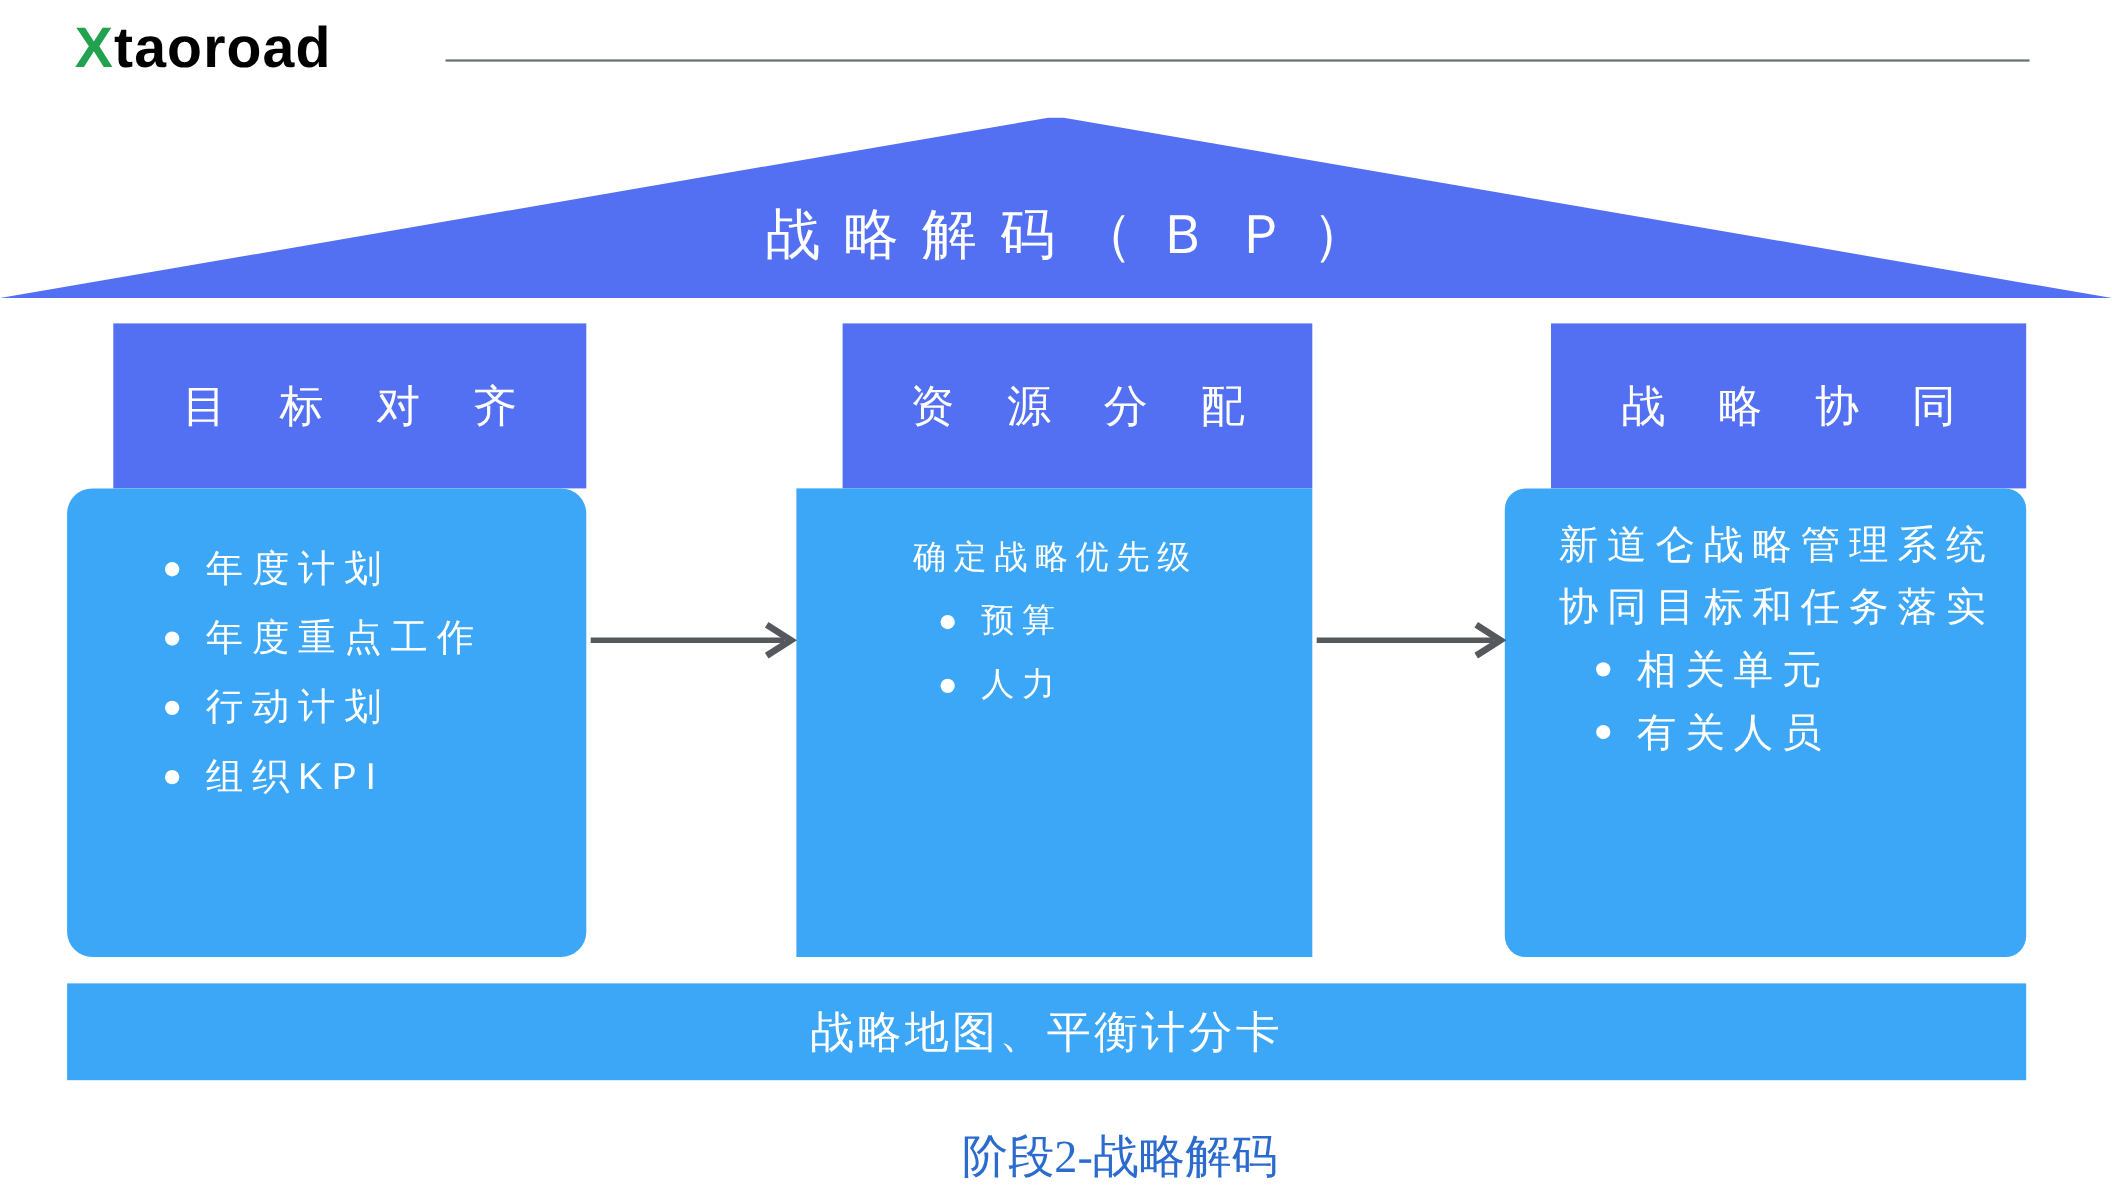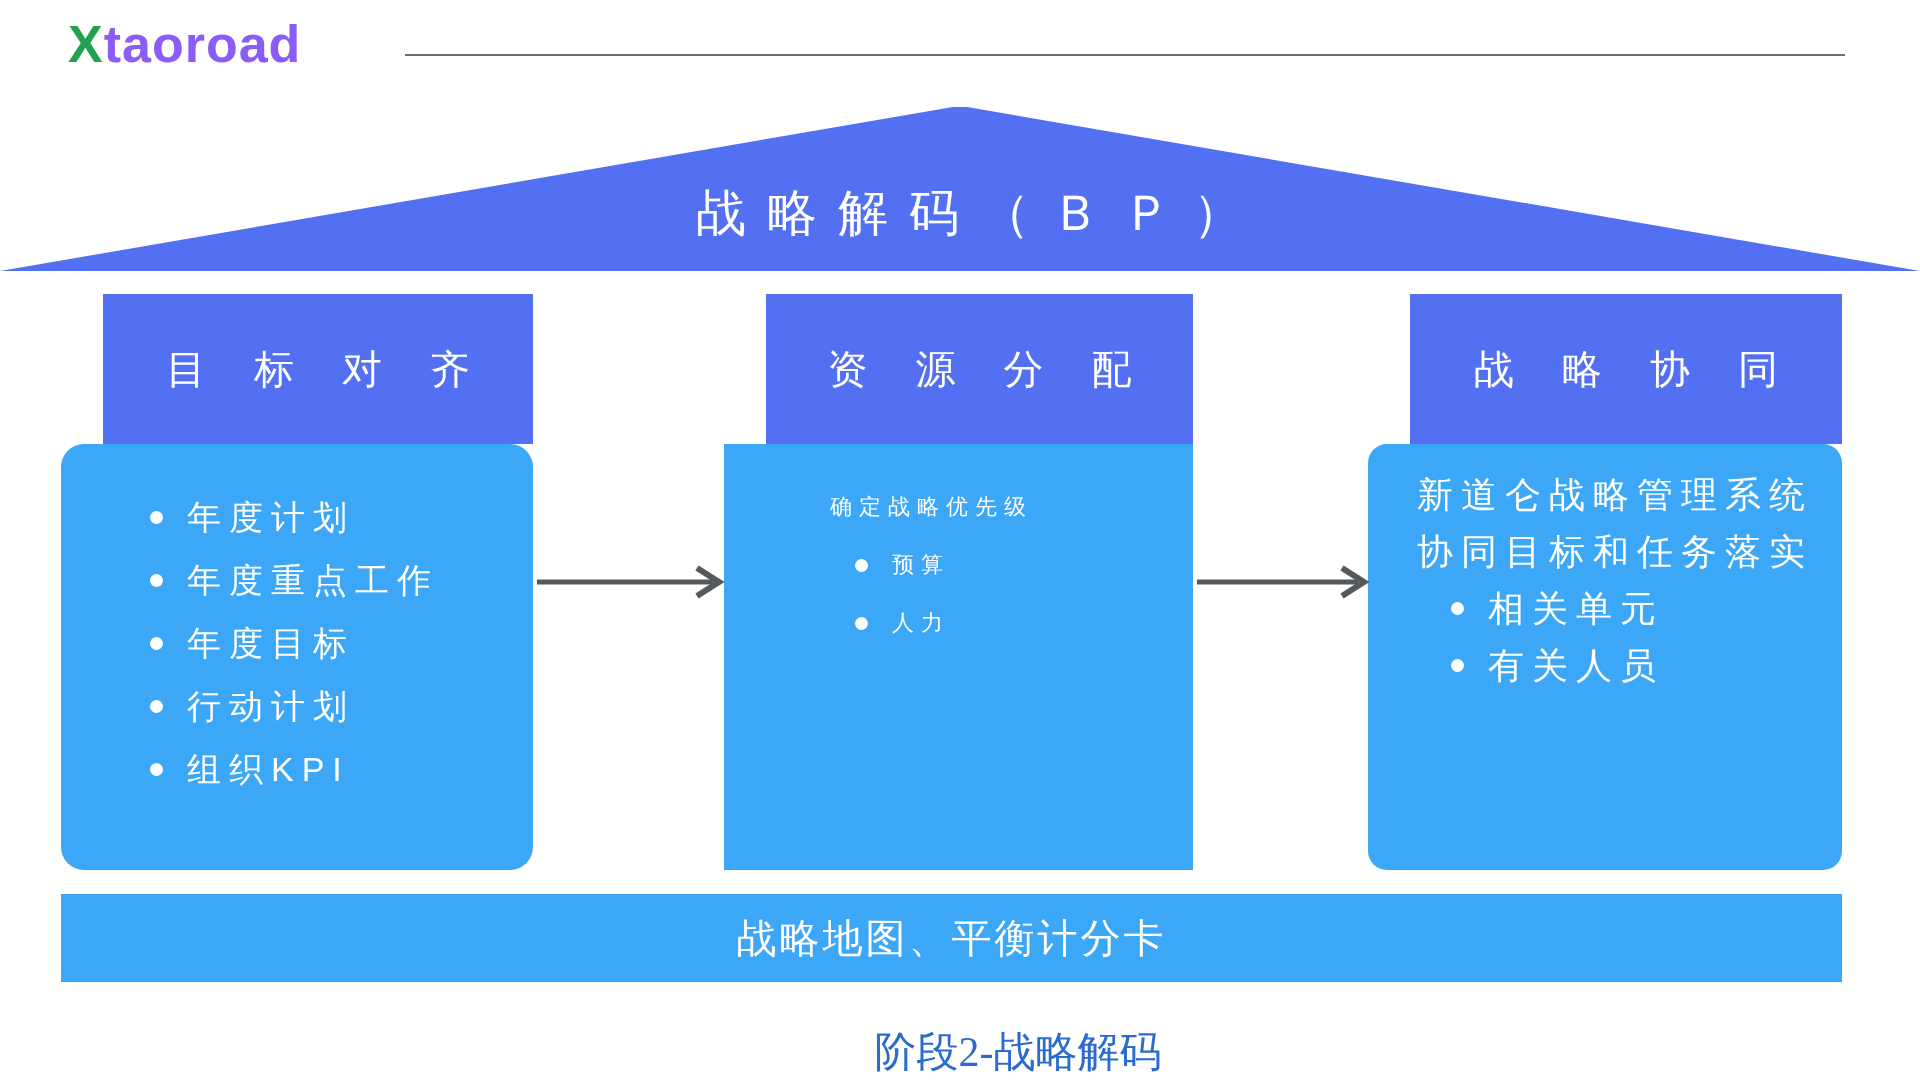--- a/index.html
+++ b/index.html
@@ -3,21 +3,21 @@
 <meta charset="utf-8">
 <style>
   html,body{margin:0;padding:0;background:#ffffff;}
   #slide{position:relative;width:1920px;height:1080px;background:#ffffff;overflow:hidden;
          font-family:"Liberation Sans","DejaVu Sans",sans-serif;}
 
   
   .logo{position:absolute;left:68px;top:16px;font-size:52px;font-weight:bold;
         letter-spacing:1px;line-height:56px;}
   .logo .lx{color:#22a24e;}
-  .logo .lr{color:#8b5cf6;}
+  .logo .lr{color:#000000;}
   .top-rule{position:absolute;left:405px;top:54px;width:1440px;height:2px;background:#6b6f74;}
 
   
   .roof{position:absolute;left:0;top:0;width:1920px;height:275px;}
   .roof-title{position:absolute;left:20px;top:187px;width:1920px;text-align:center;
               color:#ffffff;font-family:"Liberation Serif","DejaVu Serif",serif;
               font-size:50px;line-height:52px;letter-spacing:21px;white-space:nowrap;}
 
   
   .col{position:absolute;top:294px;height:576px;}
@@ -26,21 +26,21 @@
   .col3{left:1368px;width:474px;}
   .col-header{height:150px;background:#5470f2;color:#ffffff;display:flex;
               align-items:center;justify-content:center;
               font-family:"Liberation Serif","DejaVu Serif",serif;font-size:40px;margin-left:42px;}
   .col-header span{letter-spacing:48px;margin-right:-48px;white-space:nowrap;}
   .col-body{height:426px;background:#3ca6f7;color:#ffffff;box-sizing:border-box;}
   .col1 .col-body{padding:42px 10px 0 89px;border-radius:23px;}
   .col2 .col-body{padding:34px 10px 0 106px;}
   .col3 .col-body{padding:22px 10px 0 49px;border-radius:19px;}
   .col1 .col-body{font-size:34px;line-height:63px;letter-spacing:8px;}
-  .col2 .col-body{font-size:22px;line-height:58px;letter-spacing:7px;}
+  .col2 .col-body{font-size:30px;line-height:58px;letter-spacing:7px;}
   .col3 .col-body{font-size:36px;line-height:57px;letter-spacing:8px;}
   .intro{white-space:nowrap;}
   ul.blist{list-style:none;margin:0;padding:0;}
   .brow{display:flex;align-items:center;white-space:nowrap;}
   .col2 .brow{margin-left:25px;}
   .col3 .brow{margin-left:34px;}
   .dot{flex:0 0 auto;width:13px;height:13px;border-radius:50%;background:#ffffff;
        margin-right:24px;}
 
   
@@ -79,24 +79,20 @@
     </div>
     <div class="col-body">
       <ul class="blist">
         <li class="brow">
             <span class="dot"></span>
             <span>年度计划</span>
           </li>
         <li class="brow">
             <span class="dot"></span>
             <span>年度重点工作</span>
-          </li>
-        <li class="brow">
-            <span class="dot"></span>
-            <span>年度目标</span>
           </li>
         <li class="brow">
             <span class="dot"></span>
             <span>行动计划</span>
           </li>
         <li class="brow">
             <span class="dot"></span>
             <span>组织KPI</span>
           </li>
       </ul>

